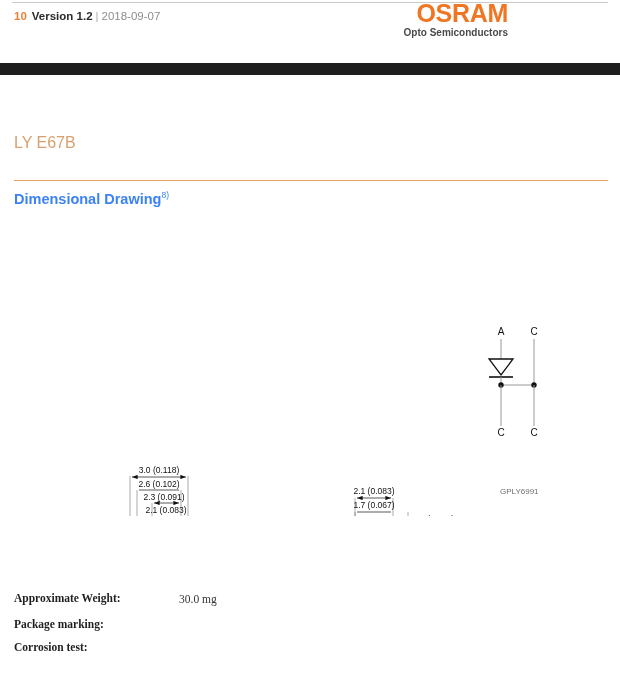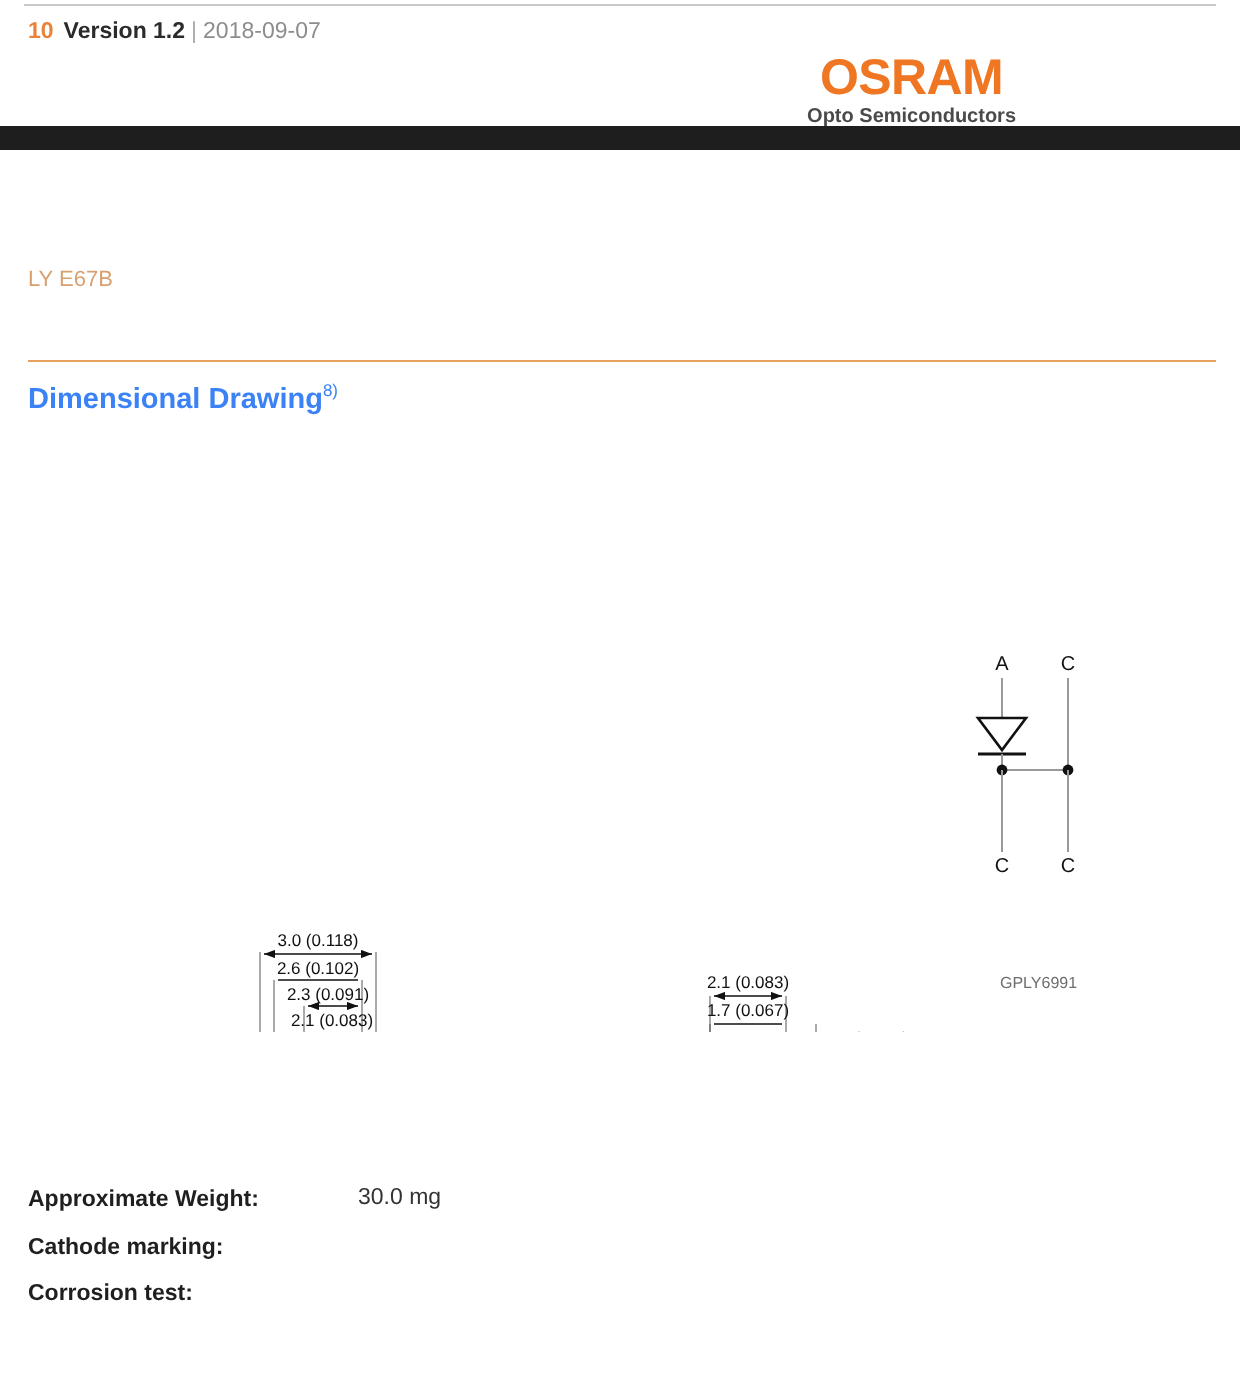--- a/index.html
+++ b/index.html
@@ -47,22 +47,22 @@
   #header-meta .sep {
     color: #aaaaaa;
     margin: 0 3px;
   }
   #header-meta .docdate {
     color: #8d8d8d;
   }
 
   #osram-logo {
     position: absolute;
-    right: 12px; top: 26px;
-    text-align: center;
+    right: 12px; top: 0;
+    text-align: right;
   }
   #osram-wordmark {
     color: #ef7622;
     font-weight: bold;
     font-size: 25px;
     letter-spacing: -0.3px;
     line-height: 26px;
     font-family: "Liberation Sans", sans-serif;
   }
   #osram-tagline {
@@ -77,21 +77,21 @@
     position: absolute;
     left: 0; top: 63px;
     width: 620px; height: 12px;
     background: #1e1e1e;
   }
 
   
   #part-number {
     position: absolute;
     left: 14px; top: 134px;
-    font-size: 11px;
+    font-size: 16px;
     color: #d8a070;
   }
   #section-rule {
     position: absolute;
     left: 14px; top: 180px;
     width: 594px; height: 1px;
     background: #e6a15e;
   }
   #section-title {
     position: absolute;
@@ -118,21 +118,22 @@
   
   #spec-table {
     position: absolute;
     left: 14px; top: 592px;
     width: 594px;
     font-size: 11.5px;
   }
   .spec-row {
     display: flex;
     margin-bottom: 11px;
-    align-items: center;
+    align-items: flex-start;
+    font-family: Liberation Serif, serif;
   }
   .spec-label {
     width: 165px;
     flex: 0 0 165px;
     font-weight: bold;
     color: #1f1f1f;
     font-size: 11.5px;
   }
   .spec-value {
     flex: 1;
@@ -372,20 +373,20 @@
 </div>
 
 <div id="spec-table">
 
   <div class="spec-row">
     <div class="spec-label">Approximate Weight:</div>
     <div class="spec-value">30.0 mg</div>
   </div>
 
   <div class="spec-row">
-    <div class="spec-label">Cathode marking:</div>
+    <div class="spec-label">Package marking:</div>
   </div>
 
   <div class="spec-row">
     <div class="spec-label">Corrosion test:</div>
   </div>
 
 </div>
 
 </body></html>

